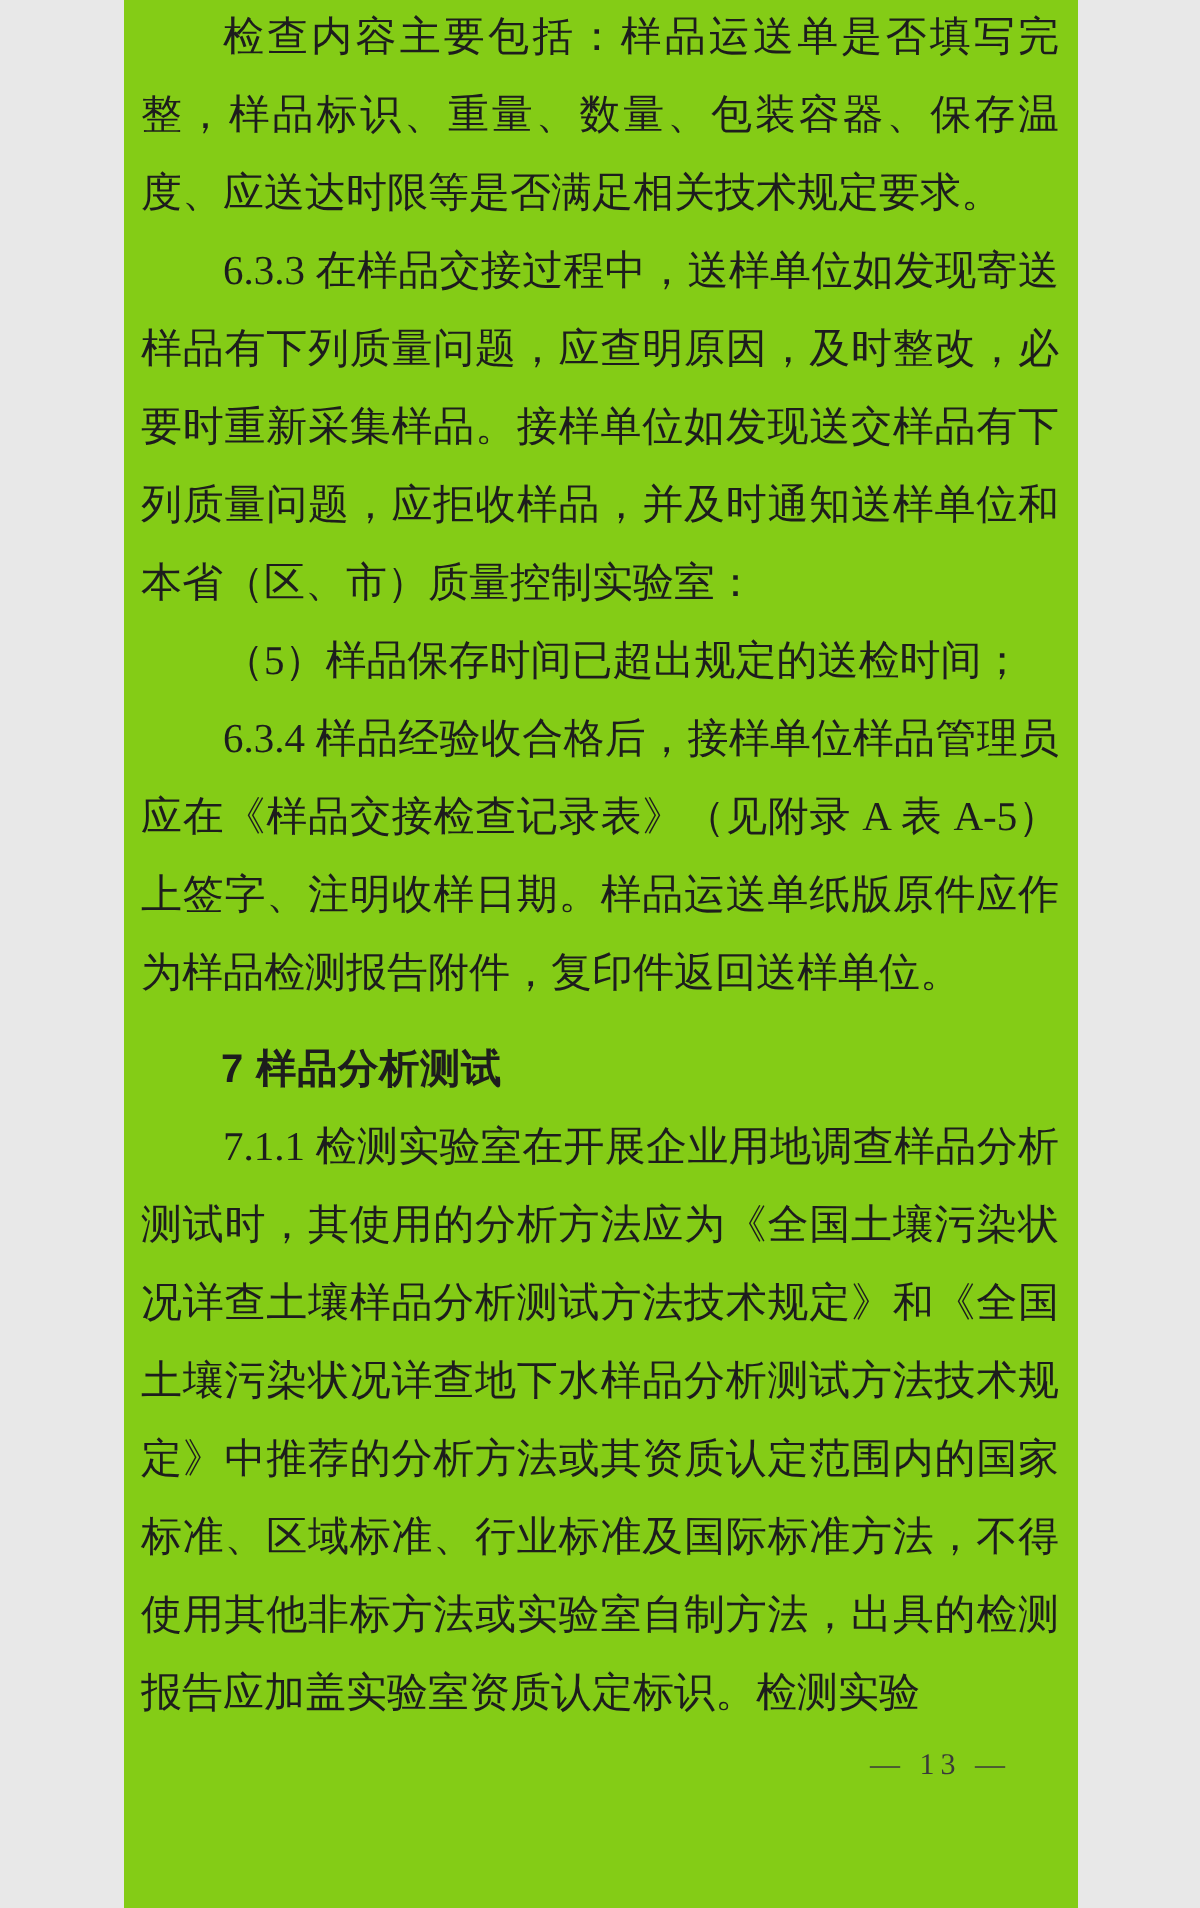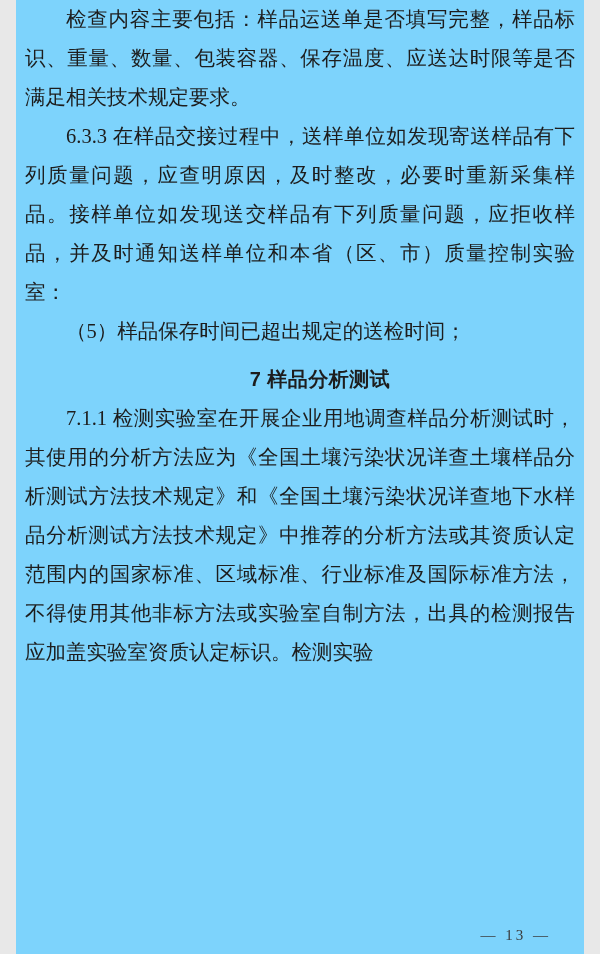--- a/index.html
+++ b/index.html
@@ -3,24 +3,24 @@
 <meta charset="utf-8">
 <title>Document Page 13</title>
 <style>
   html, body {
     margin: 0;
     padding: 0;
     background: #e8e8e8;
   }
   .page {
     position: relative;
-    width: 568px;
+    width: 477px;
     height: 954px;
     margin: 0 auto;
-    background: #7dd3fc;
+    background: #84cc16;
     color: #1d1d1d;
     font-family: "Liberation Serif", "DejaVu Serif", serif;
     overflow: hidden;
     box-sizing: border-box;
   }
   .doc {
     padding: 0 9px;
   }
   .para {
     margin: 0;
@@ -39,28 +39,27 @@
     word-break: break-all;
   }
   .heading-1, .heading-2 {
     margin: 0;
     font-family: "Liberation Sans", "DejaVu Sans", sans-serif;
     font-weight: bold;
     font-size: 20px;
     line-height: 39px;
     text-indent: 2em;
     letter-spacing: 0.5px;
-    text-align: center;
   }
   .heading-1 {
     margin-top: 9px;
   }
   .footer {
     position: absolute;
-    top: 926px;
+    top: 874px;
     right: 33px;
   }
   .page-number {
     font-size: 15px;
     color: #3a3a3a;
     letter-spacing: 3px;
     white-space: nowrap;
     font-family: "Liberation Serif", "DejaVu Serif", serif;
   }
 </style>
@@ -69,20 +68,21 @@
 
 <div class="page">
   <main class="doc">
 
     <p class="para">检查内容主要包括：样品运送单是否填写完整，样品标识、重量、数量、包装容器、保存温度、应送达时限等是否满足相关技术规定要求。</p>
 
     <p class="para">6.3.3 在样品交接过程中，送样单位如发现寄送样品有下列质量问题，应查明原因，及时整改，必要时重新采集样品。接样单位如发现送交样品有下列质量问题，应拒收样品，并及时通知送样单位和本省（区、市）质量控制实验室：</p>
 
     <p class="list-item">（5）样品保存时间已超出规定的送检时间；</p>
 
+    <p class="para">6.3.4 样品经验收合格后，接样单位样品管理员应在《样品交接检查记录表》（见附录 A 表 A-5）上签字、注明收样日期。样品运送单纸版原件应作为样品检测报告附件，复印件返回送样单位。</p>
 
     <h2 class="heading-1">7 样品分析测试</h2>
 
 
     <p class="para">7.1.1 检测实验室在开展企业用地调查样品分析测试时，其使用的分析方法应为《全国土壤污染状况详查土壤样品分析测试方法技术规定》和《全国土壤污染状况详查地下水样品分析测试方法技术规定》中推荐的分析方法或其资质认定范围内的国家标准、区域标准、行业标准及国际标准方法，不得使用其他非标方法或实验室自制方法，出具的检测报告应加盖实验室资质认定标识。检测实验</p>
 
   </main>
 
   <footer class="footer">
     <span class="page-number">— 13 —</span>

